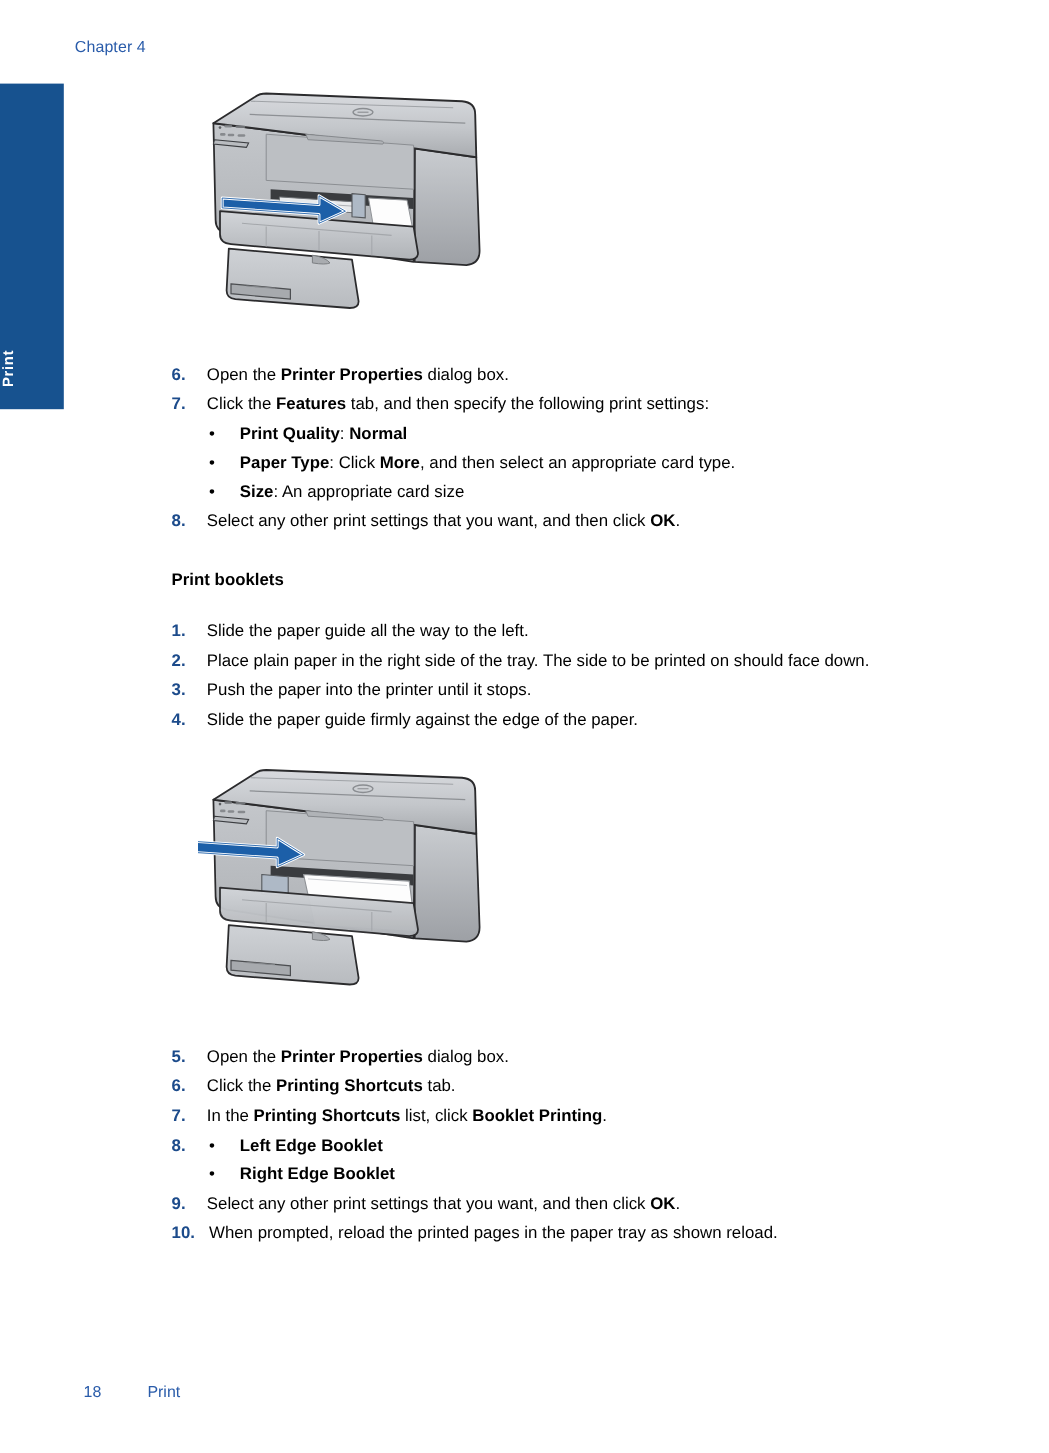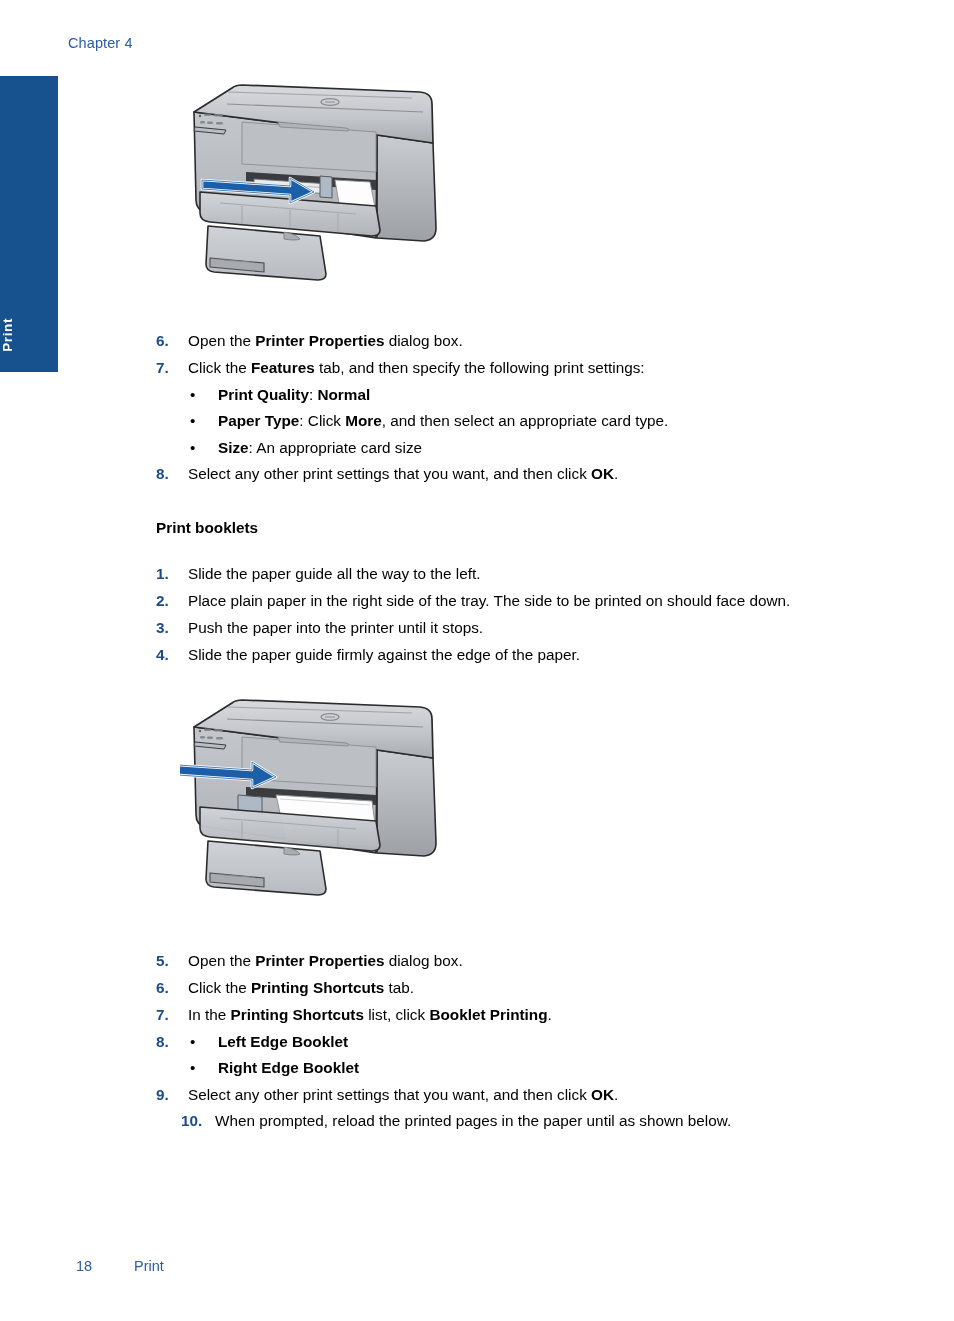--- a/index.html
+++ b/index.html
@@ -82,21 +82,21 @@
     position: absolute;
     left: 0;
     top: 0;
     width: 26px;
     text-align: left;
     color: #1c4b8b;
     font-weight: bold;
     font-size: 15.3px;
   }
   .li.wide .num { width: 30px; }
-  .li.wide { padding-left: 34px; margin-left: 25px; }
+  .li.wide { padding-left: 34px; }
 
   .sublist {
     list-style: none;
     margin: 0;
     padding: 0;
   }
   .sub-li {
     position: relative;
     padding-left: 62px;
     font-size: 15.3px;
@@ -326,19 +326,19 @@
   <ol class="list">
       <li class="li"><span class="num">5.</span><span><span>Open the </span><span class="b">Printer Properties</span><span> dialog box.</span></span></li>
       <li class="li"><span class="num">6.</span><span><span>Click the </span><span class="b">Printing Shortcuts</span><span> tab.</span></span></li>
       <li class="li"><span class="num">7.</span><span><span>In the </span><span class="b">Printing Shortcuts</span><span> list, click </span><span class="b">Booklet Printing</span><span>.</span></span></li>
       <li class="li"><span class="num">8.</span></li>
       <ul class="sublist">
         <li class="sub-li"><span class="dot">•</span><span><span class="b">Left Edge Booklet</span></span></li>
         <li class="sub-li"><span class="dot">•</span><span><span class="b">Right Edge Booklet</span></span></li>
       </ul>
       <li class="li"><span class="num">9.</span><span><span>Select any other print settings that you want, and then click </span><span class="b">OK</span><span>.</span></span></li>
-      <li class="li wide"><span class="num">10.</span><span><span>When prompted, reload the printed pages in the paper until as shown below.</span></span></li>
+      <li class="li wide"><span class="num">10.</span><span><span>When prompted, reload the printed pages in the paper tray as shown reload.</span></span></li>
     </ol>
 </div>
 
 <div class="footer">
   <span class="pg">18</span><span>Print</span>
 </div>
 
 </body></html>

